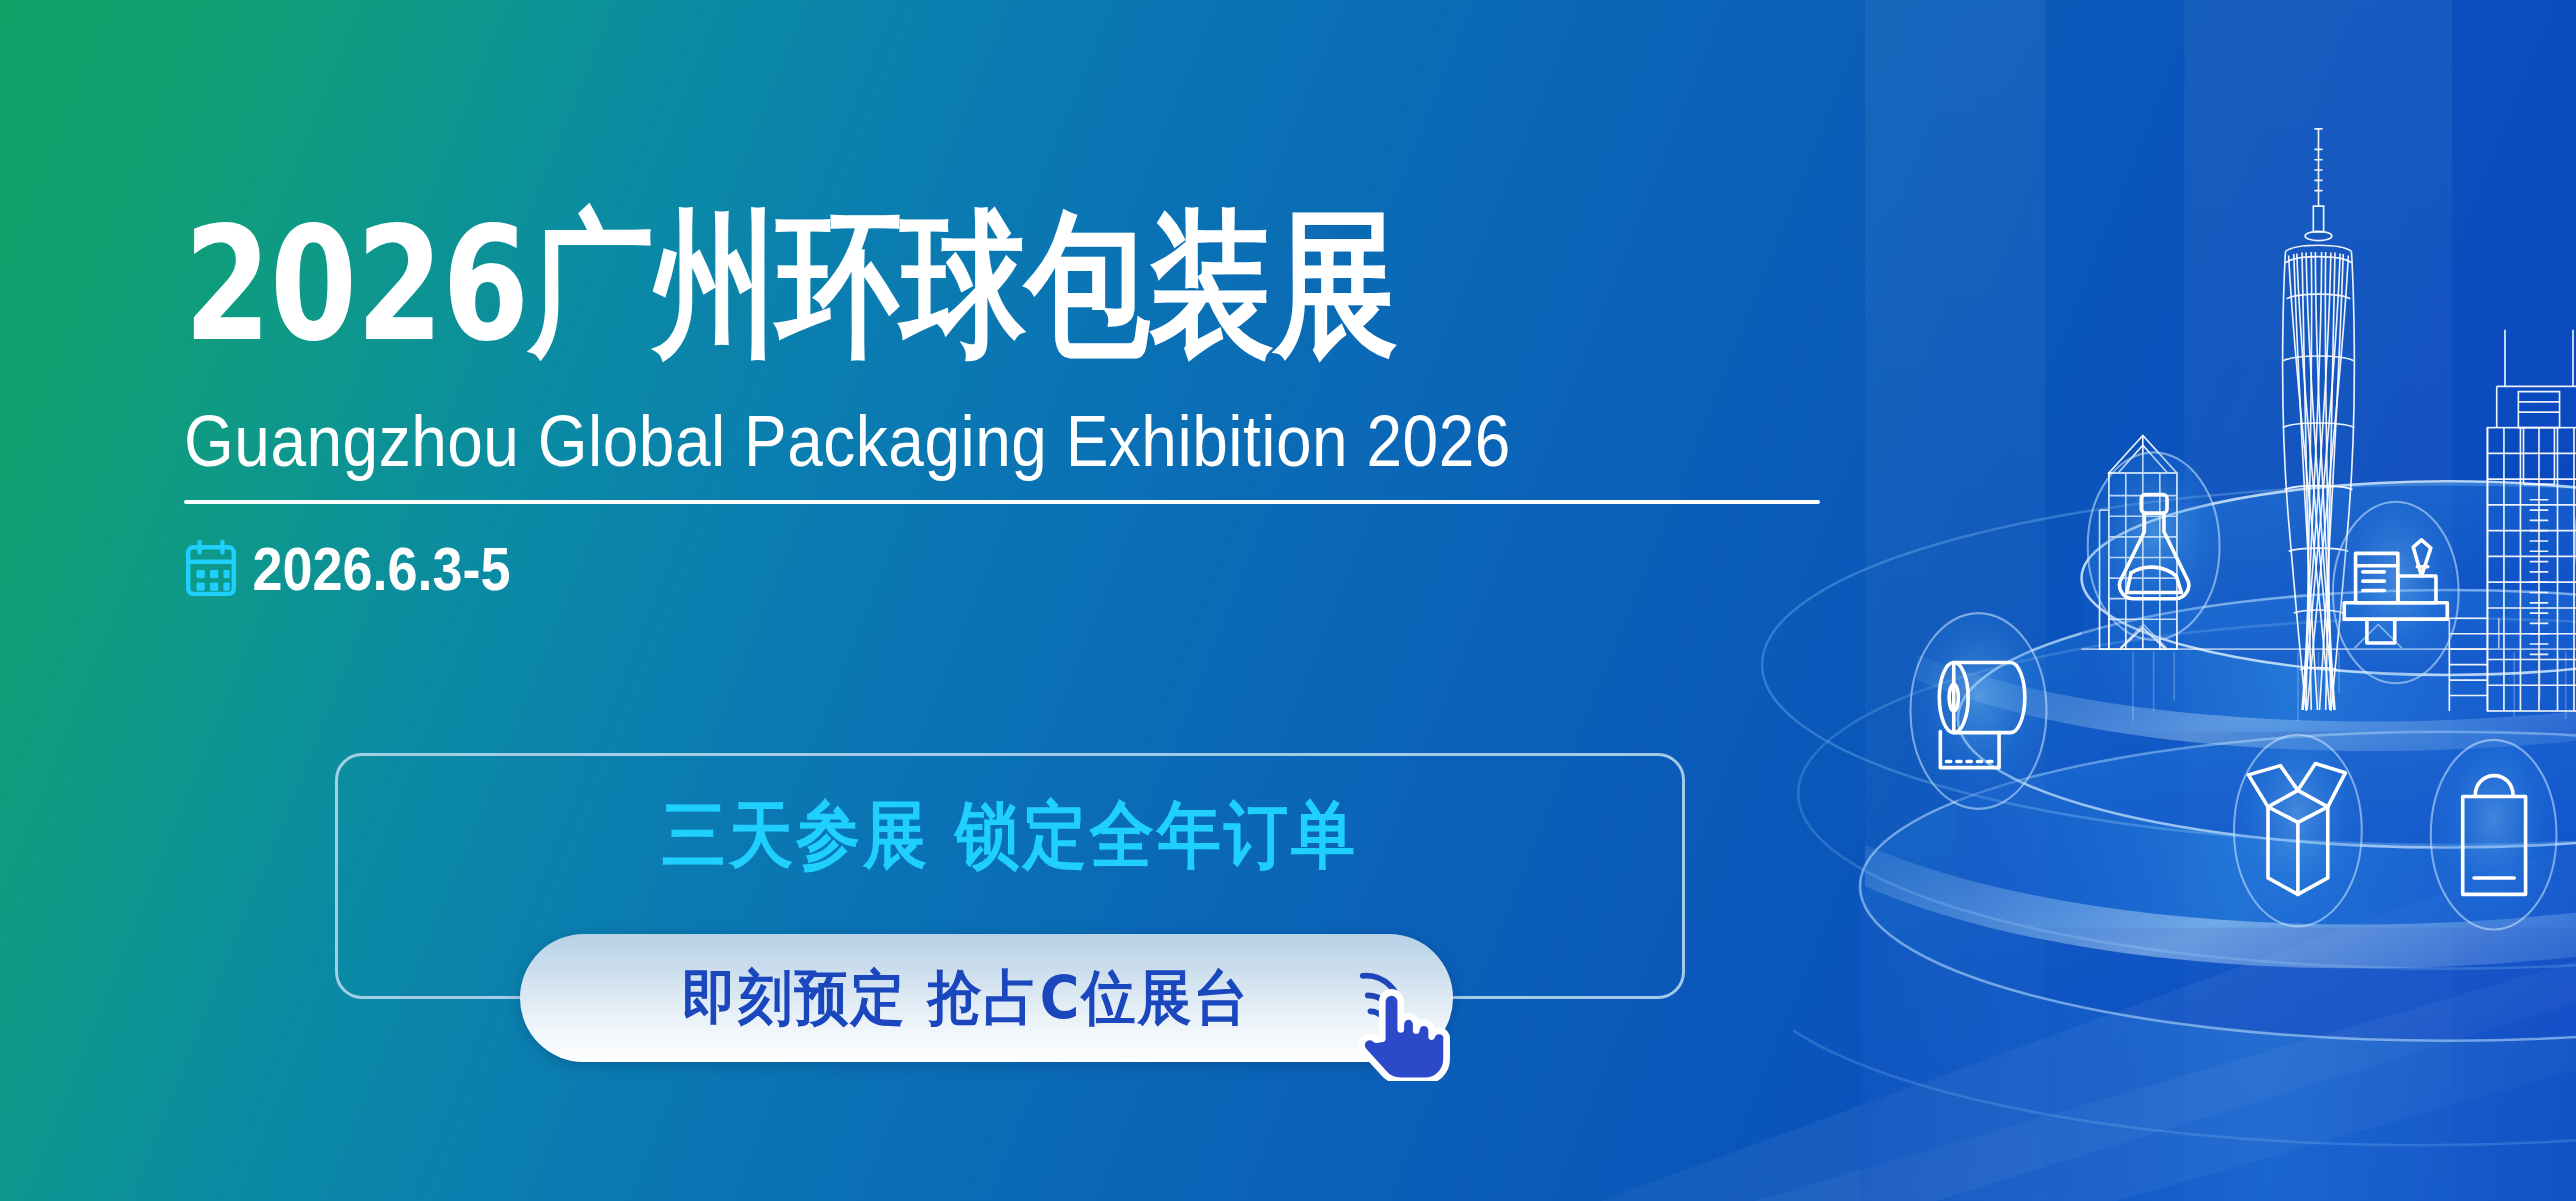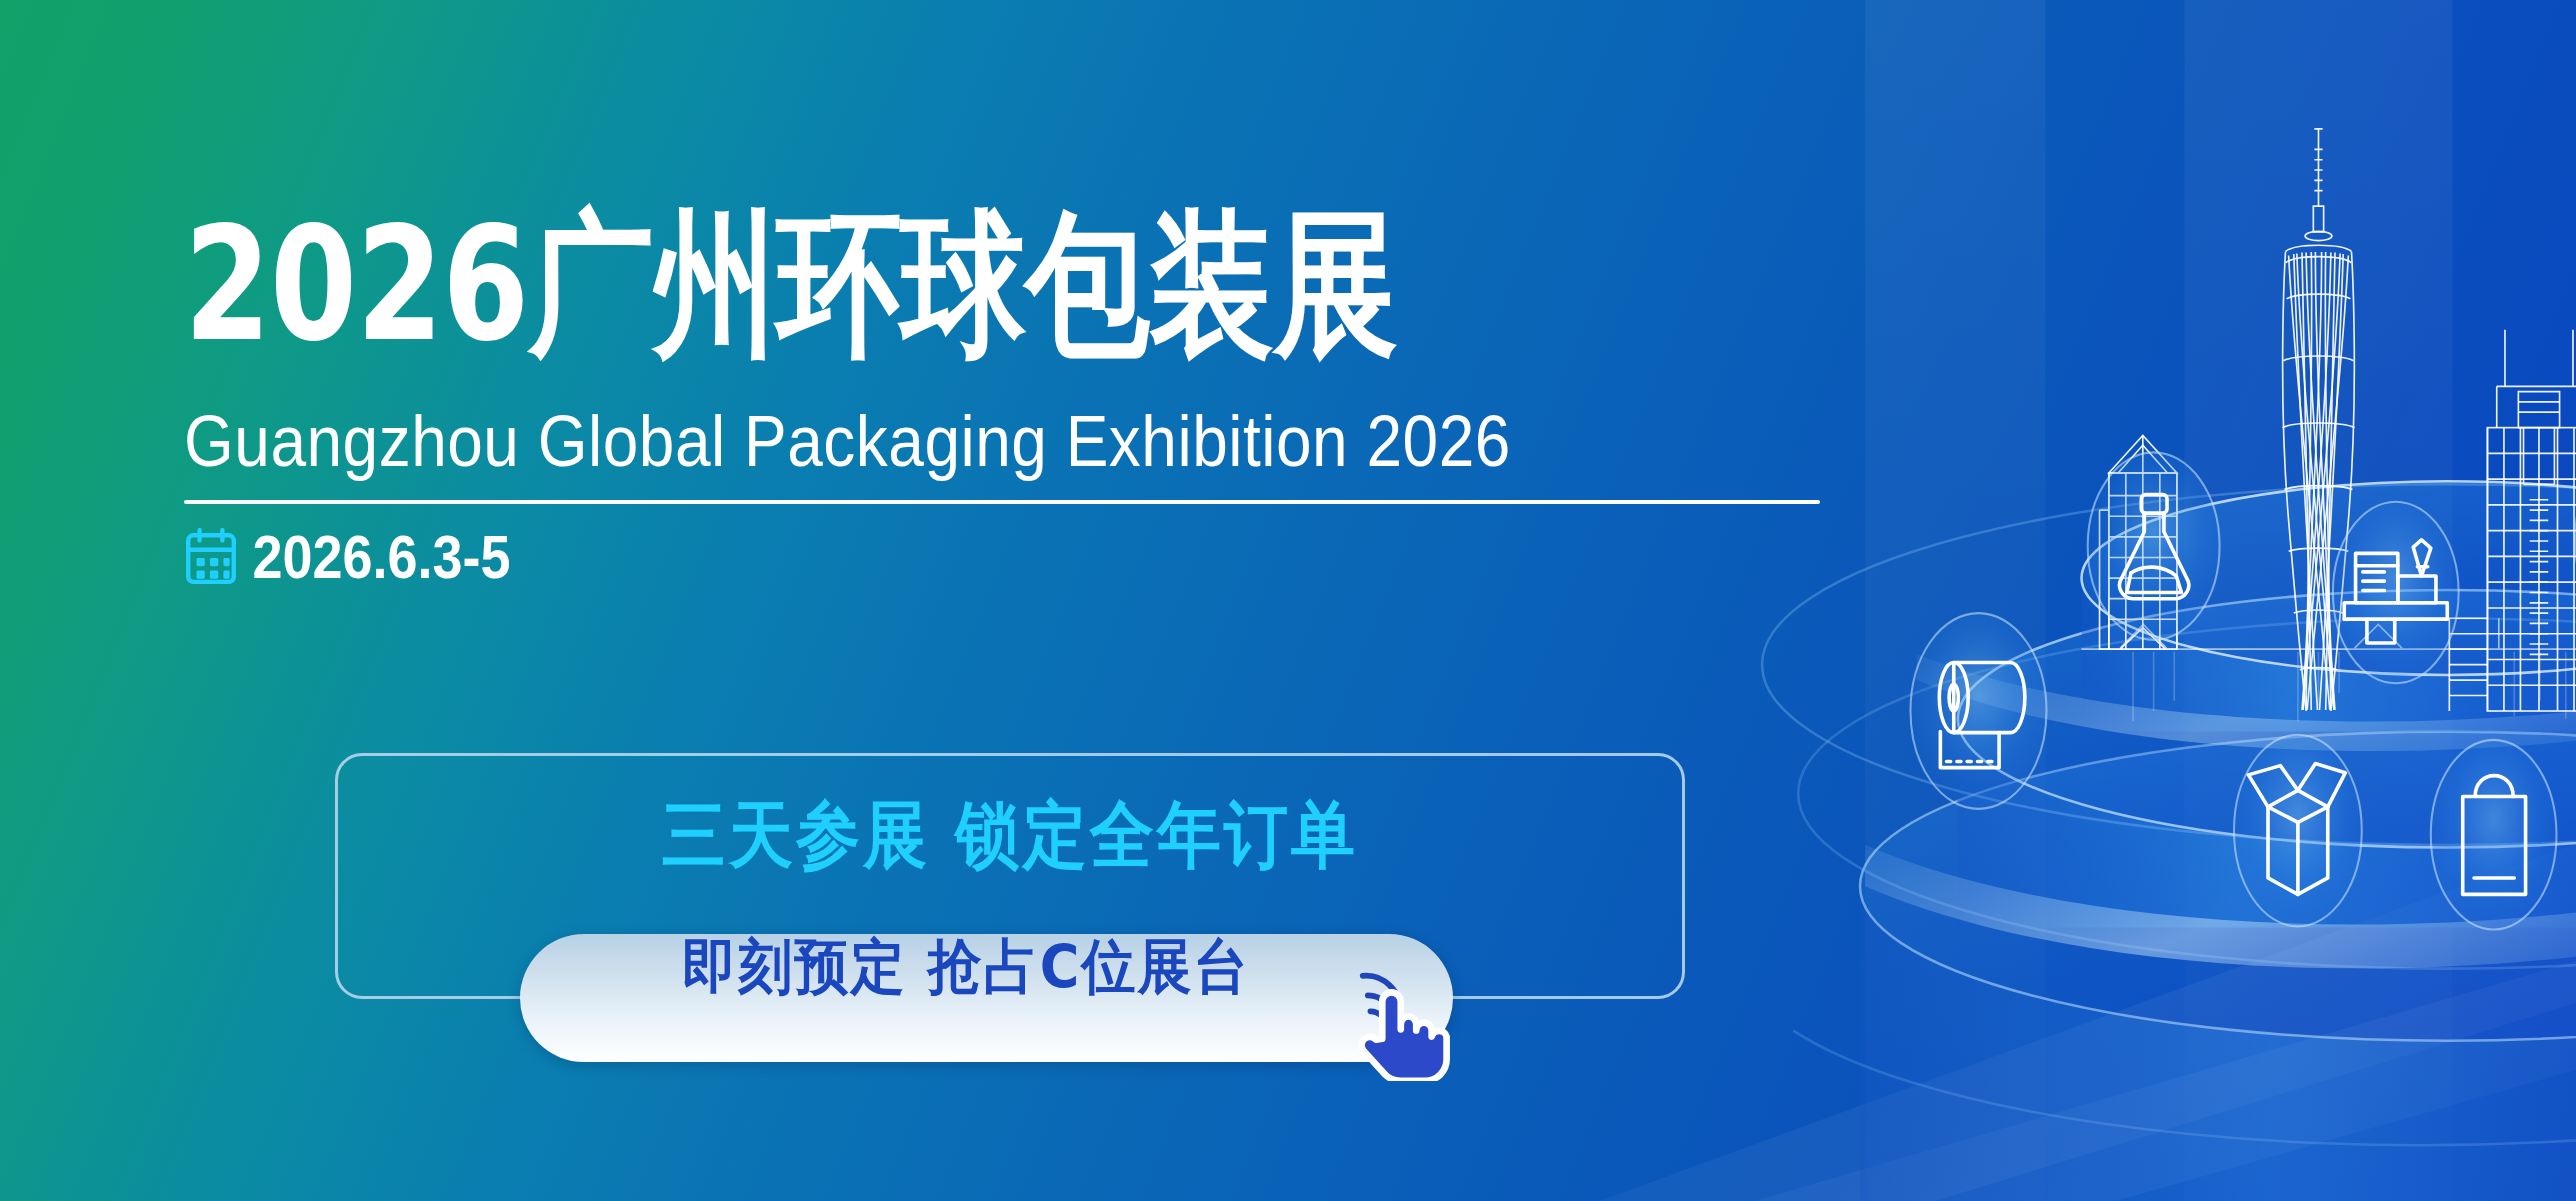--- a/index.html
+++ b/index.html
@@ -53,21 +53,21 @@
   }
 
   #divider{
     margin-top:30px;
     width:1636px;height:4.1px;
     background:#ffffff;
     border-radius:2.1px;
   }
 
   #meta-row{
-    margin-top:20px;
+    margin-top:32px;
     display:flex;align-items:center;
     height:66px;
   }
   .meta-item{display:flex;align-items:center;height:66px;}
   .meta-ico{flex:0 0 auto;display:block;}
   .meta-text{
     color:#ffffff;font-weight:bold;white-space:nowrap;
   }
   #date-text{font-size:54px;margin-left:14.4px;letter-spacing:0px;transform:scaleY(1.12);transform-origin:left center;}
   #venue-text{font-size:50px;margin-left:13.4px;letter-spacing:0.5px;transform:scaleY(1.08);transform-origin:left center;font-family:"DejaVu Sans","Liberation Sans",sans-serif;}
@@ -97,21 +97,21 @@
   }
 
   
   #cta{
     position:absolute;
     left:520px;top:934px;
     width:933px;height:128px;
     border-radius:64px;
     background:linear-gradient(180deg,#b7d1e6 0%,#cfe0ee 32%,#eaf2f8 66%,#ffffff 100%);
     box-shadow:0 3.1px 13.4px rgba(0,20,60,0.22);
-    display:flex;justify-content:center;
+    display:flex;align-items:center;justify-content:center;
   }
   #cta-text{
     color:#1a46be;
     font-size:54px;font-weight:bold;
     letter-spacing:2.1px;white-space:nowrap;
     font-family:"DejaVu Sans","Liberation Sans",sans-serif;
     transform:scaleY(1.1);
     margin-left:-41px;
   }
   #cta-hand{

